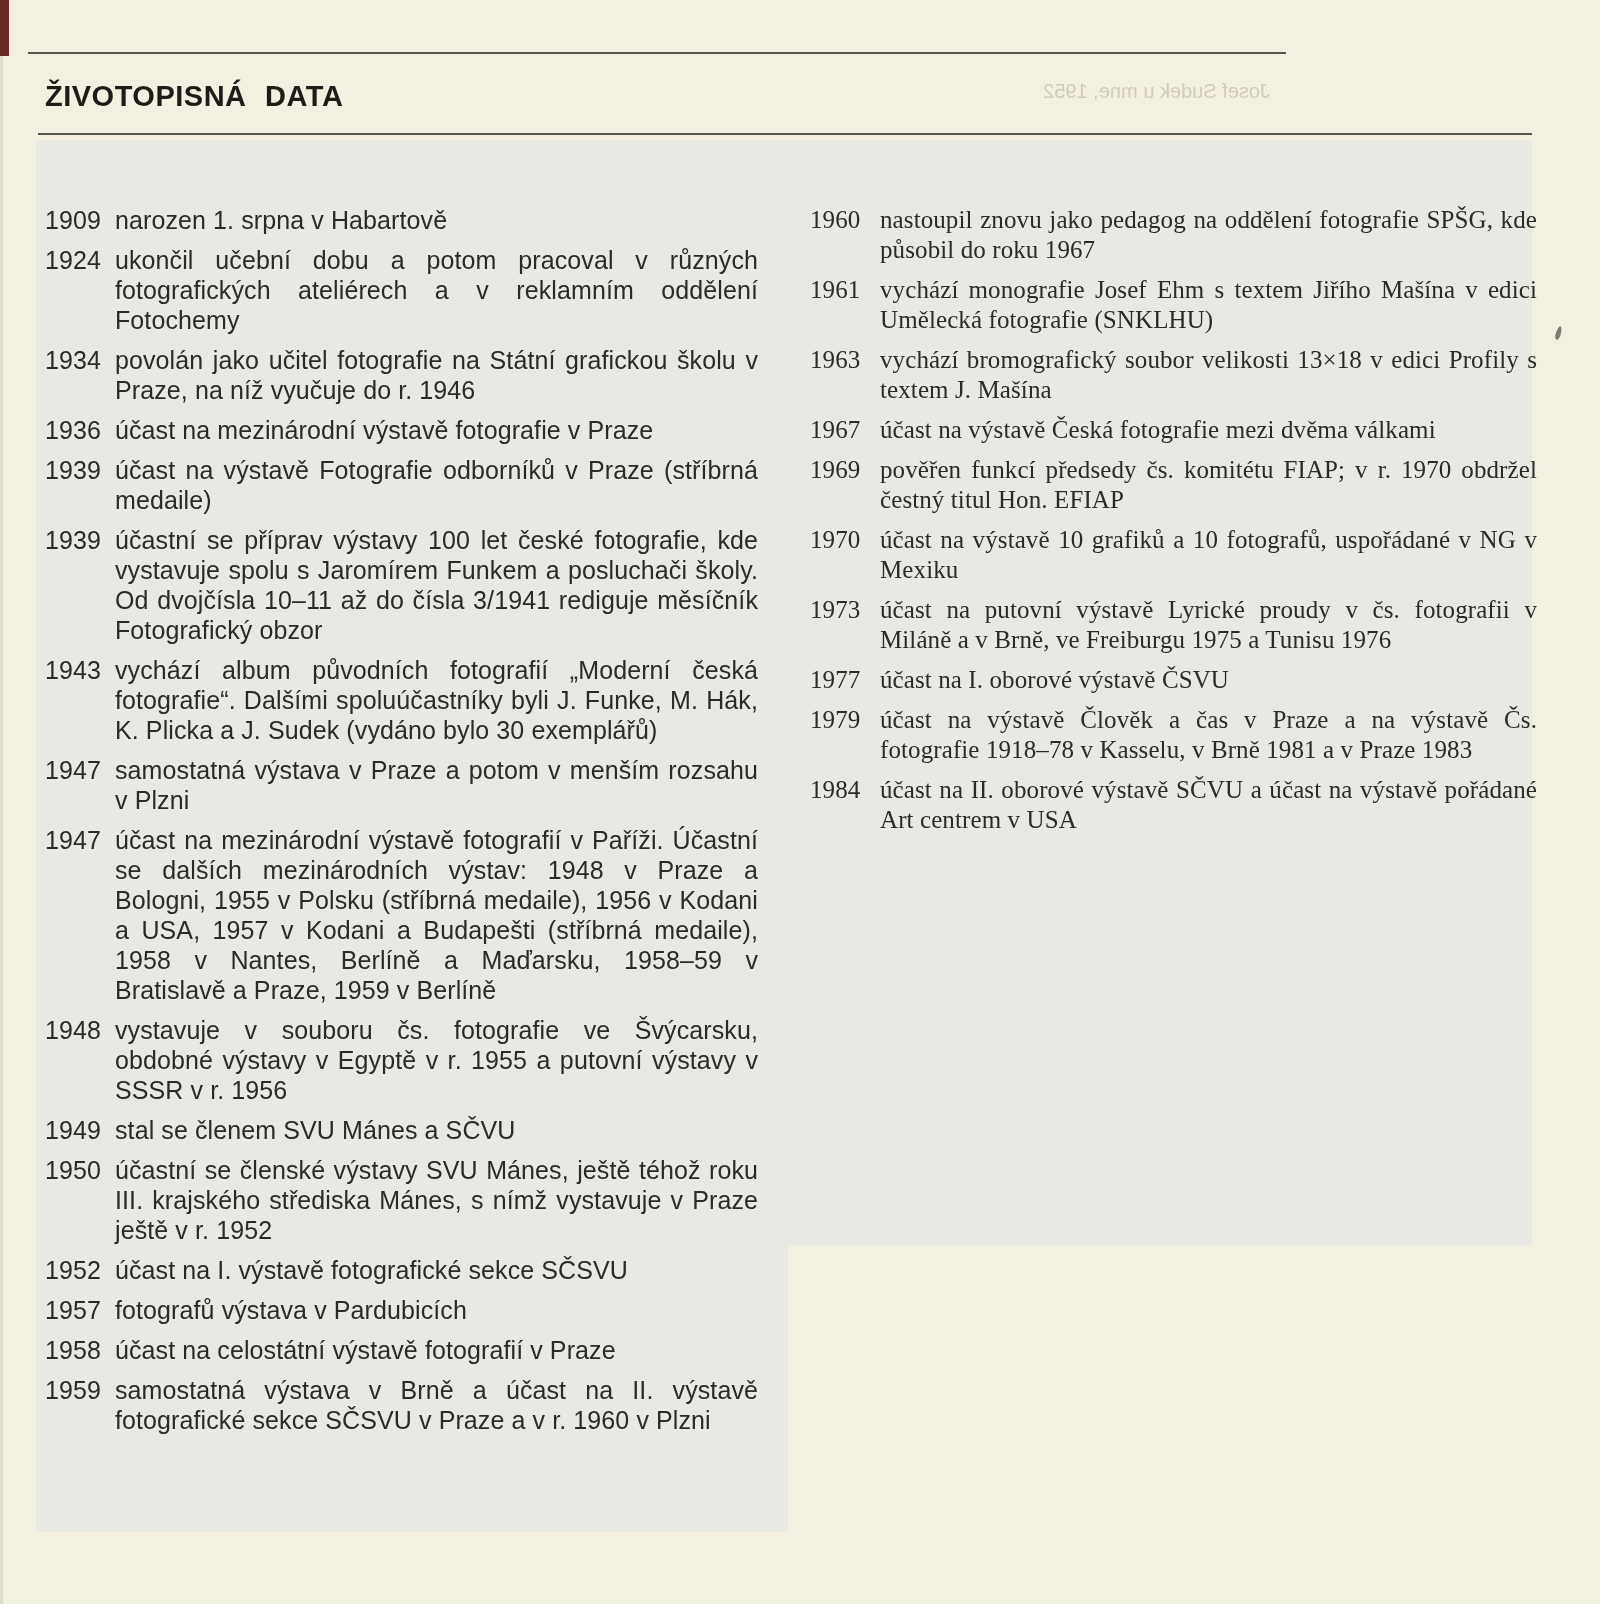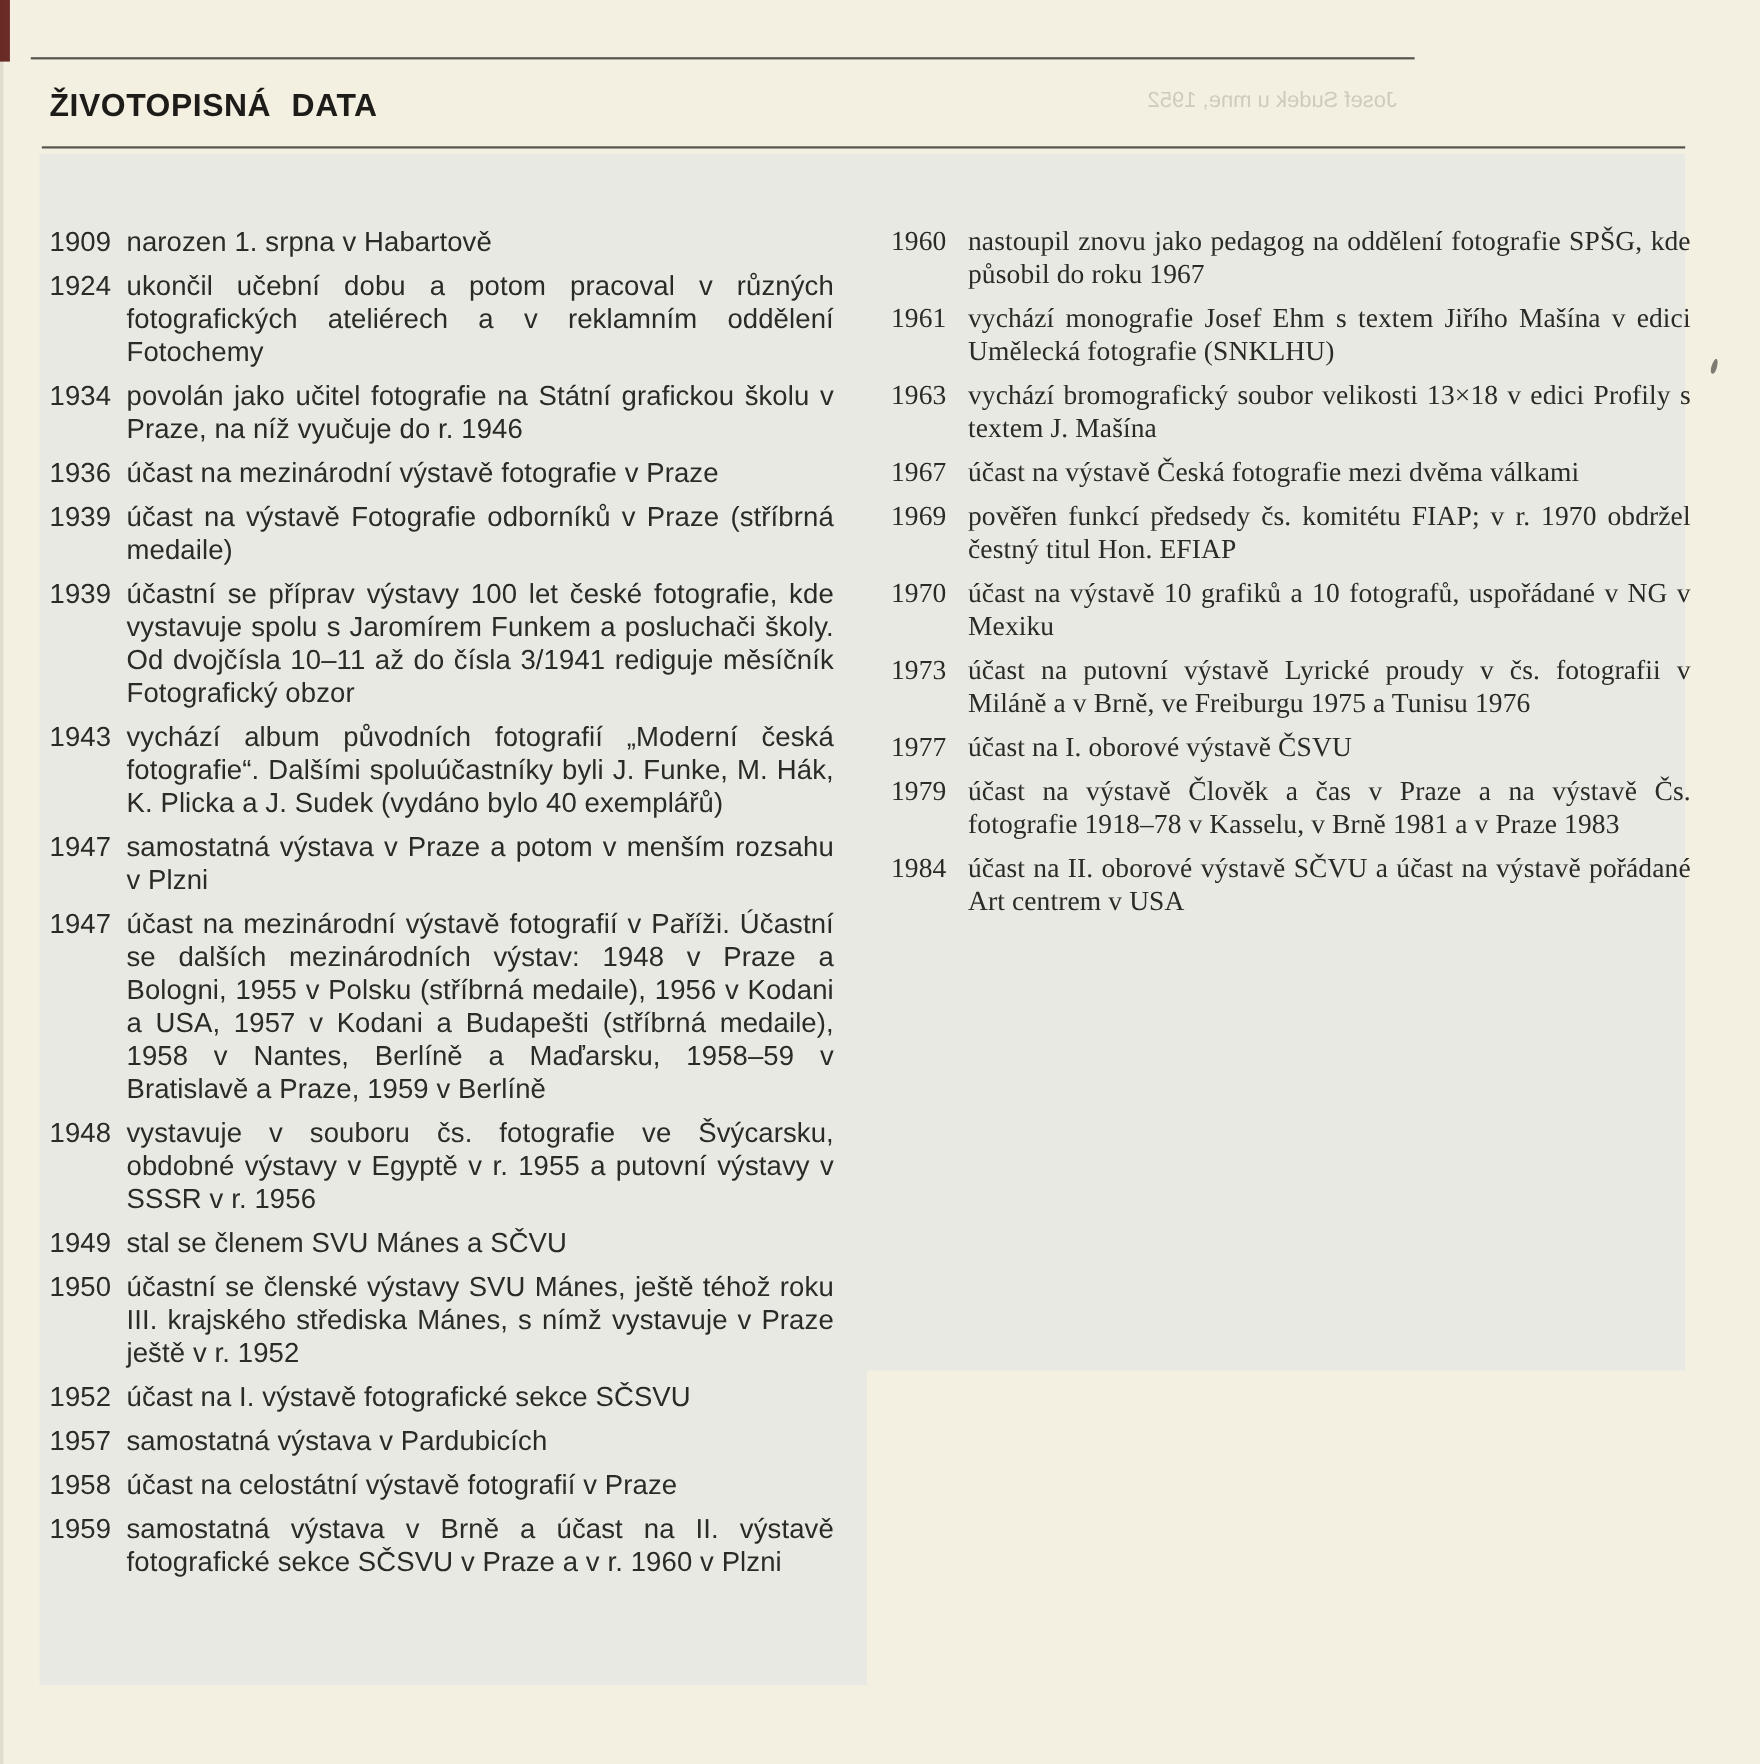--- a/index.html
+++ b/index.html
@@ -111,21 +111,21 @@
     <span class="text">účast na výstavě Fotografie odborníků v Praze (stříbrná medaile)</span>
   </div>
 
   <div class="entry">
     <span class="year">1939</span>
     <span class="text">účastní se příprav výstavy 100 let české fotografie, kde vystavuje spolu s Jaromírem Funkem a posluchači školy. Od dvojčísla 10–11 až do čísla 3/1941 rediguje měsíčník Fotografický obzor</span>
   </div>
 
   <div class="entry">
     <span class="year">1943</span>
-    <span class="text">vychází album původních fotografií „Moderní česká fotografie“. Dalšími spoluúčastníky byli J. Funke, M. Hák, K. Plicka a J. Sudek (vydáno bylo 40 exemplářů)</span>
+    <span class="text">vychází album původních fotografií „Moderní česká fotografie“. Dalšími spoluúčastníky byli J. Funke, M. Hák, K. Plicka a J. Sudek (vydáno bylo 30 exemplářů)</span>
   </div>
 
   <div class="entry">
     <span class="year">1947</span>
     <span class="text">samostatná výstava v Praze a potom v menším rozsahu v Plzni</span>
   </div>
 
   <div class="entry">
     <span class="year">1947</span>
     <span class="text">účast na mezinárodní výstavě fotografií v Paříži. Účastní se dalších mezinárodních výstav: 1948 v Praze a Bologni, 1955 v Polsku (stříbrná medaile), 1956 v Kodani a USA, 1957 v Kodani a Budapešti (stříbrná medaile), 1958 v Nantes, Berlíně a Maďarsku, 1958–59 v Bratislavě a Praze, 1959 v Berlíně</span>
@@ -146,21 +146,21 @@
     <span class="text">účastní se členské výstavy SVU Mánes, ještě téhož roku III. krajského střediska Mánes, s nímž vystavuje v Praze ještě v r. 1952</span>
   </div>
 
   <div class="entry">
     <span class="year">1952</span>
     <span class="text">účast na I. výstavě fotografické sekce SČSVU</span>
   </div>
 
   <div class="entry">
     <span class="year">1957</span>
-    <span class="text">samostatná výstava v Pardubicích</span>
+    <span class="text">fotografů výstava v Pardubicích</span>
   </div>
 
   <div class="entry">
     <span class="year">1958</span>
     <span class="text">účast na celostátní výstavě fotografií v Praze</span>
   </div>
 
   <div class="entry">
     <span class="year">1959</span>
     <span class="text">samostatná výstava v Brně a účast na II. výstavě fotografické sekce SČSVU v Praze a v r. 1960 v Plzni</span>

